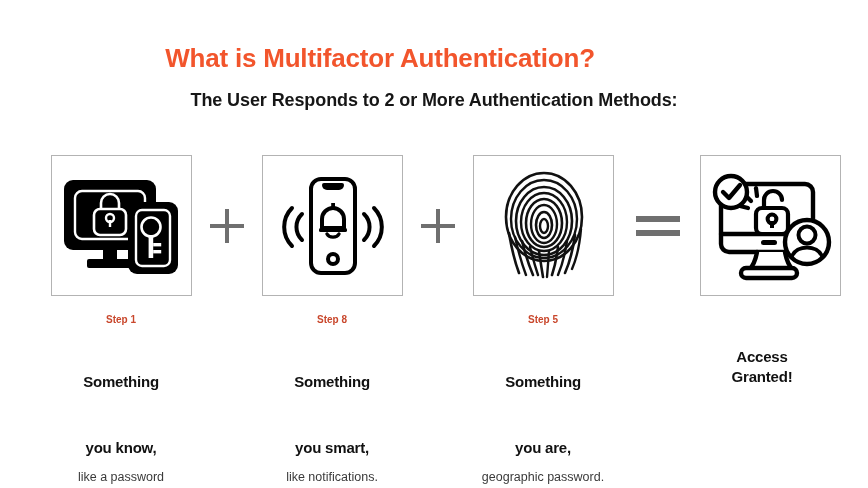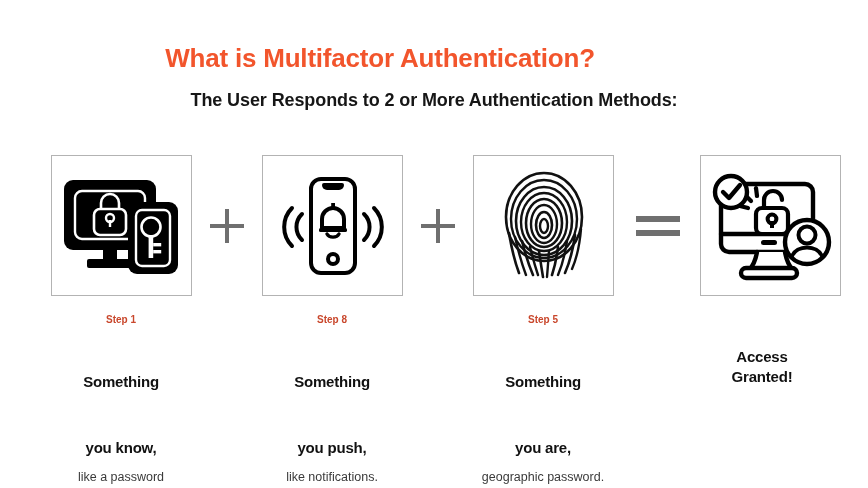--- a/index.html
+++ b/index.html
@@ -308,21 +308,21 @@
     <div class="step-label">Step 1</div>
     <div class="cap-main">Something</div>
     <div class="cap-main">you know,</div>
     <div class="cap-sub">like a password</div>
     <div class="cap-sub">or PIN.</div>
   </div>
 
   <div class="caption cap-2">
     <div class="step-label">Step 8</div>
     <div class="cap-main">Something</div>
-    <div class="cap-main">you push,</div>
+    <div class="cap-main">you smart,</div>
     <div class="cap-sub">like notifications.</div>
   </div>
 
   <div class="caption cap-3">
     <div class="step-label">Step 5</div>
     <div class="cap-main">Something</div>
     <div class="cap-main">you are,</div>
     <div class="cap-sub">geographic password.</div>
   </div>
 

